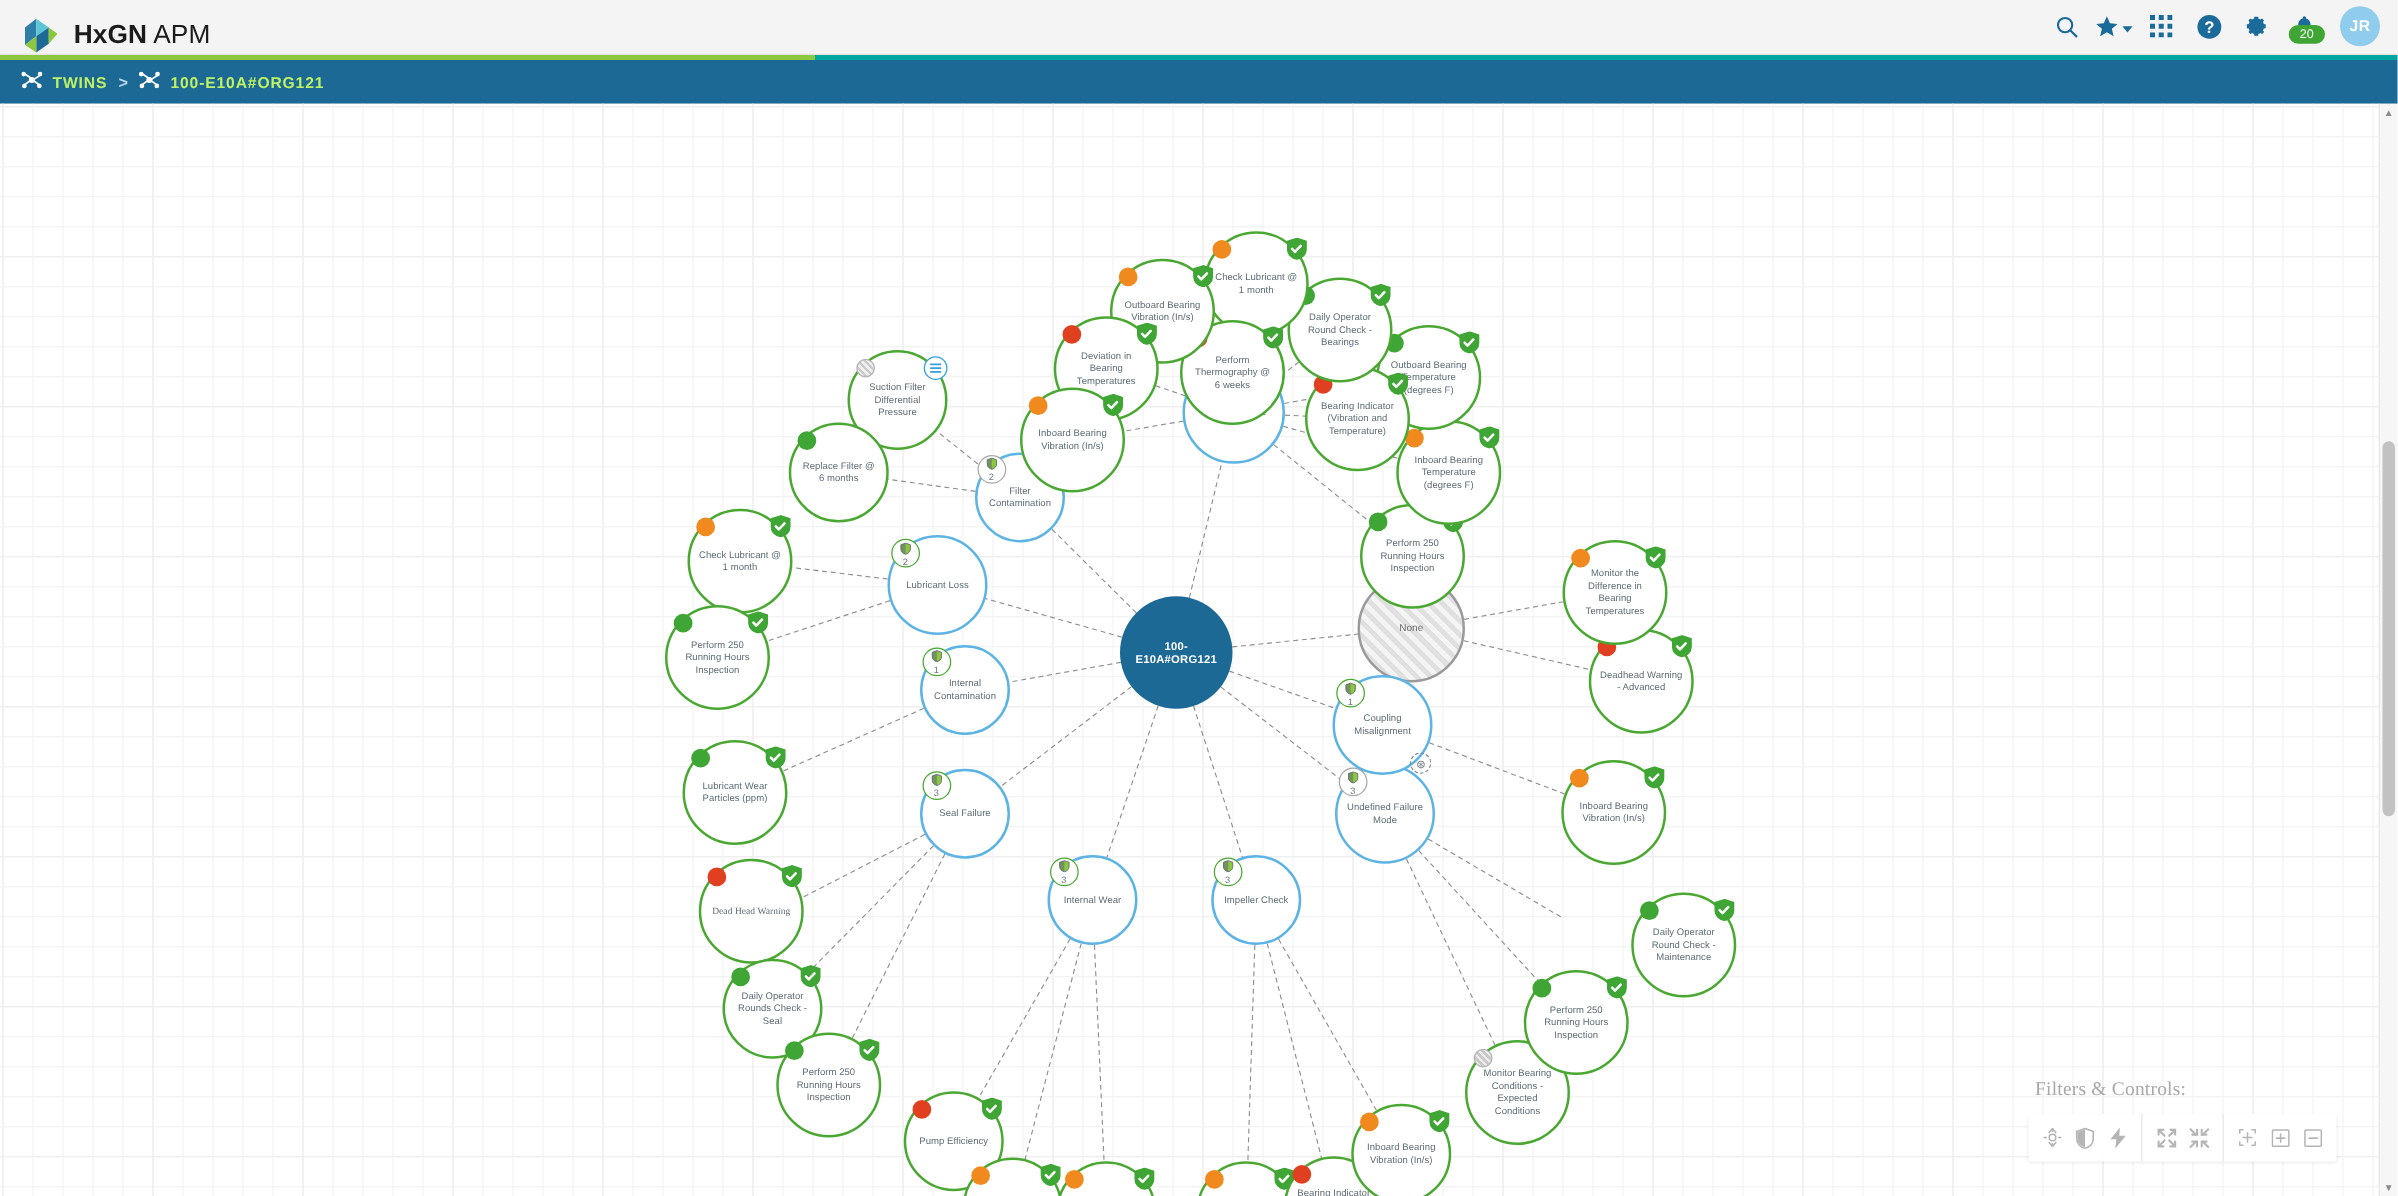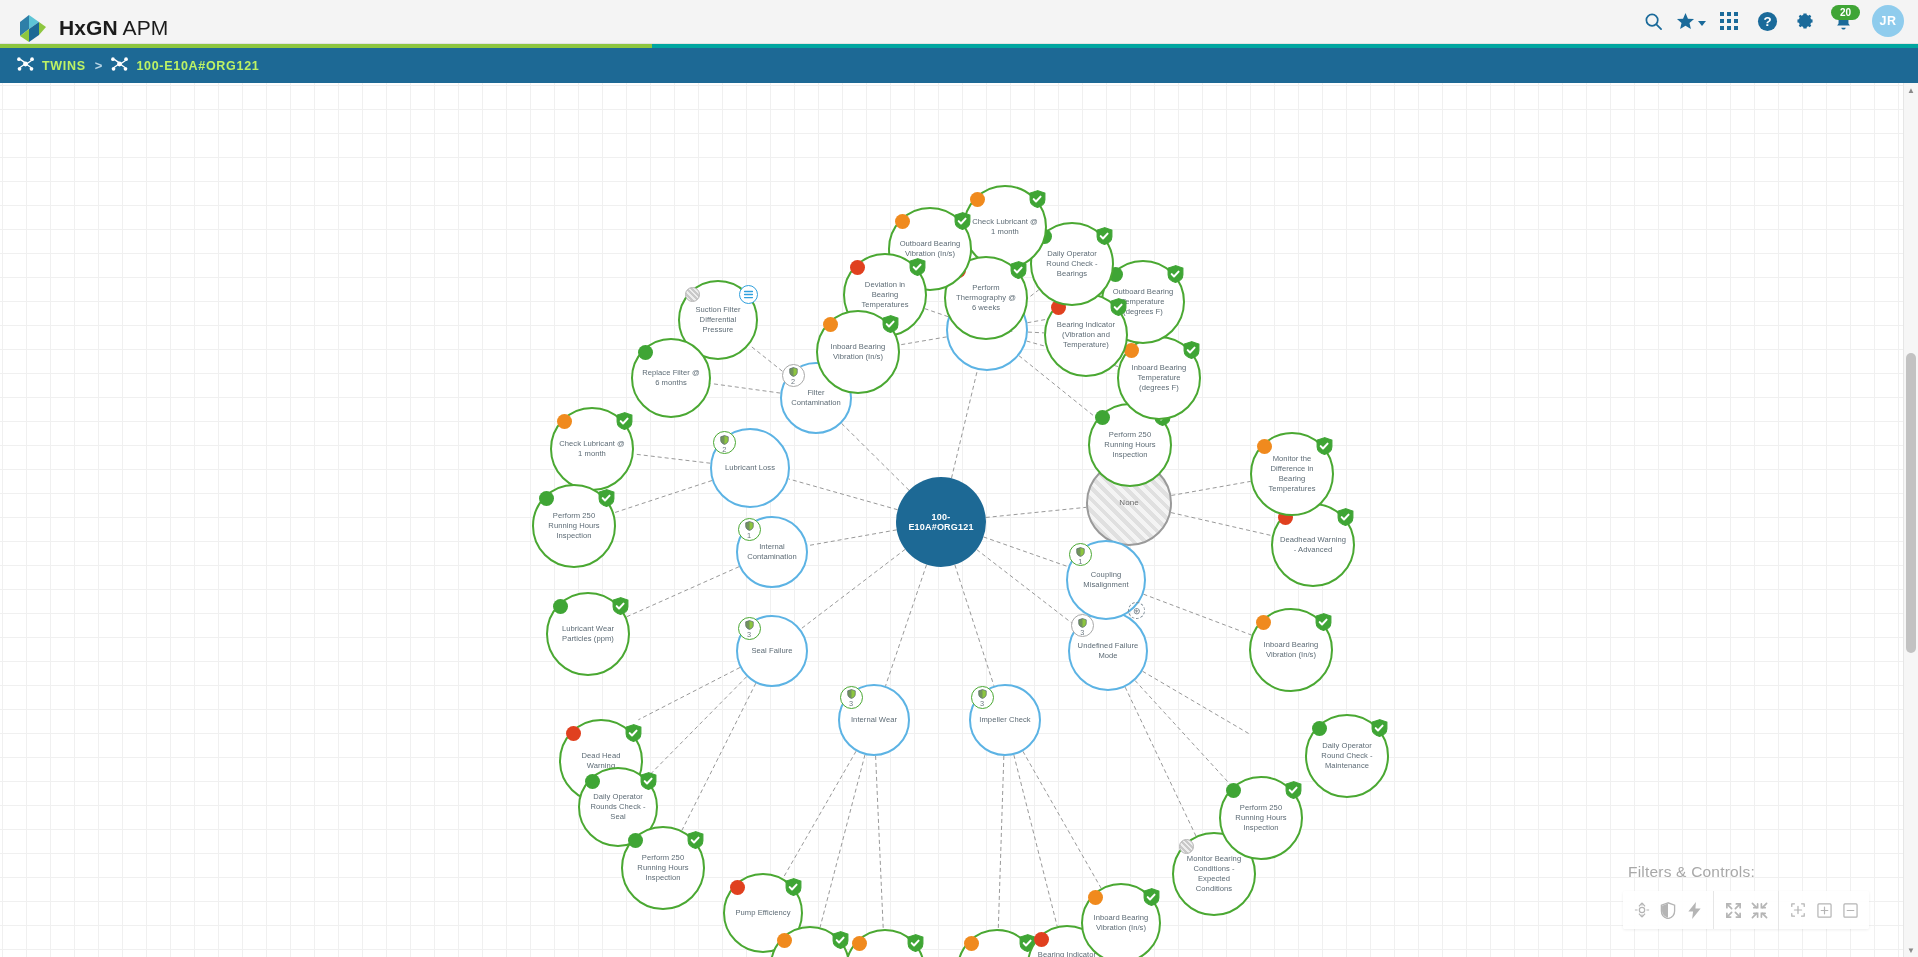--- a/index.html
+++ b/index.html
@@ -36,23 +36,23 @@
     display: flex; align-items: center; justify-content: center;
     color: #1a6a9a; position: relative; cursor: pointer;
   }
   .hdr-btn svg { display: block; }
   .fav-caret {
     width: 0; height: 0; margin-left: 3px; margin-top: 4px;
     border-left: 4px solid transparent; border-right: 4px solid transparent;
     border-top: 5px solid #1a6a9a;
   }
   #notif-badge {
-    position: absolute; top: 6px; right: 2px;
+    position: absolute; top: 21px; right: 2px;
     background: #3fa535; color: #fff;
-    font-size: 10px; font-weight: 700;
+    font-size: 10px; font-weight: 400;
     min-width: 17px; height: 15px; line-height: 15px;
     border-radius: 9px; text-align: center; padding: 0 9px;
   }
   #avatar {
     width: 32px; height: 32px; border-radius: 50%;
     background: #8fcced; color: #ffffff;
     font-size: 12.5px; font-weight: 700;
     display: flex; align-items: center; justify-content: center;
     margin-left: 10px; cursor: pointer; letter-spacing: .4px;
   }
@@ -177,20 +177,21 @@
     position: absolute; width: 17px; height: 17px; border-radius: 50%;
     border: 1.4px dashed #7c8b95;
     display: flex; align-items: center; justify-content: center;
     color: #6b7780; font-size: 9px;
   }
 
   
   #filters-controls {
     position: absolute; right: 34px; bottom: 28px;
     width: 246px;
+    font-family: Liberation Serif, serif;
   }
   #fc-title {
     font-size: 15.5px; color: #a8a8a8; margin-bottom: 10px; padding-left: 5px;
     letter-spacing: .2px;
   }
   #fc-bar {
     background: rgba(255,255,255,0.92);
     height: 38px; display: flex; align-items: center;
     box-shadow: 0 1px 3px rgba(0,0,0,.07);
     border-radius: 2px;
@@ -503,21 +504,21 @@
       <div class="node health" style="left: 546px; top: 509px; width: 84px; height: 84px;">
         <span class="label">Lubricant Wear Particles (ppm)</span>
         <div class="status-dot" style="background: rgb(63, 165, 53); left: 5.306px; top: 5.306px;"></div>
         <div class="shield-badge" style="left: 63.694px; top: 3.306px;">
           <svg viewBox="0 0 16 17">
             <path d="M8 .6L1 2.9v6.2c0 3.6 2.9 6.6 7 7.3 4.1-.7 7-3.7 7-7.3V2.9L8 .6z" fill="#3fa535" stroke="#3fa535" stroke-width="1"></path>
             <path d="M4.4 8.6l2.2 2.3 4.3-4.6" fill="none" stroke="#ffffff" stroke-width="1.9" stroke-linecap="round" stroke-linejoin="round"></path>
           </svg>
         </div>
       </div>
-      <div class="node health" style="left: 559px; top: 636px; width: 84px; height: 84px;">
+      <div class="node health" style="left: 559px; top: 604px; width: 84px; height: 84px; font-family: Liberation Serif, serif;">
         <span class="label">Dead Head Warning</span>
         <div class="status-dot" style="background: rgb(224, 64, 31); left: 5.306px; top: 5.306px;"></div>
         <div class="shield-badge" style="left: 63.694px; top: 3.306px;">
           <svg viewBox="0 0 16 17">
             <path d="M8 .6L1 2.9v6.2c0 3.6 2.9 6.6 7 7.3 4.1-.7 7-3.7 7-7.3V2.9L8 .6z" fill="#3fa535" stroke="#3fa535" stroke-width="1"></path>
             <path d="M4.4 8.6l2.2 2.3 4.3-4.6" fill="none" stroke="#ffffff" stroke-width="1.9" stroke-linecap="round" stroke-linejoin="round"></path>
           </svg>
         </div>
       </div>
       <div class="node health" style="left: 578px; top: 684px; width: 80px; height: 80px;">

